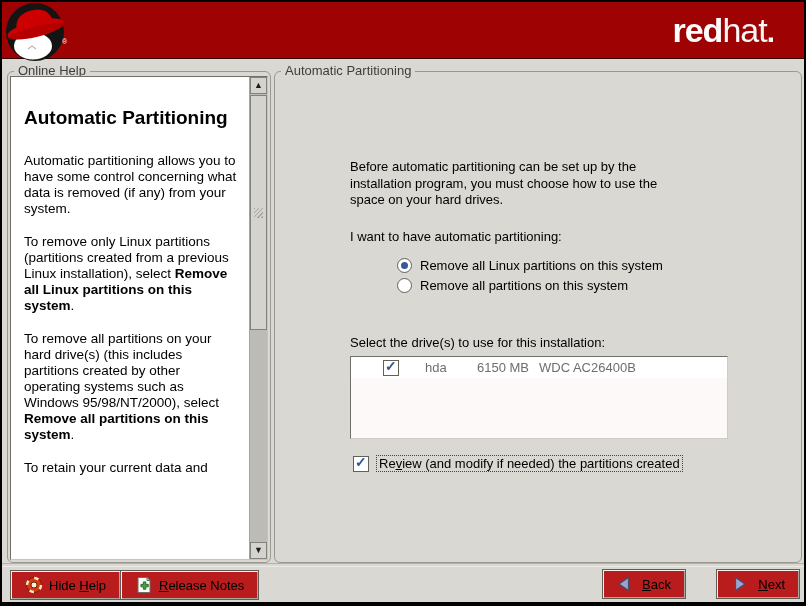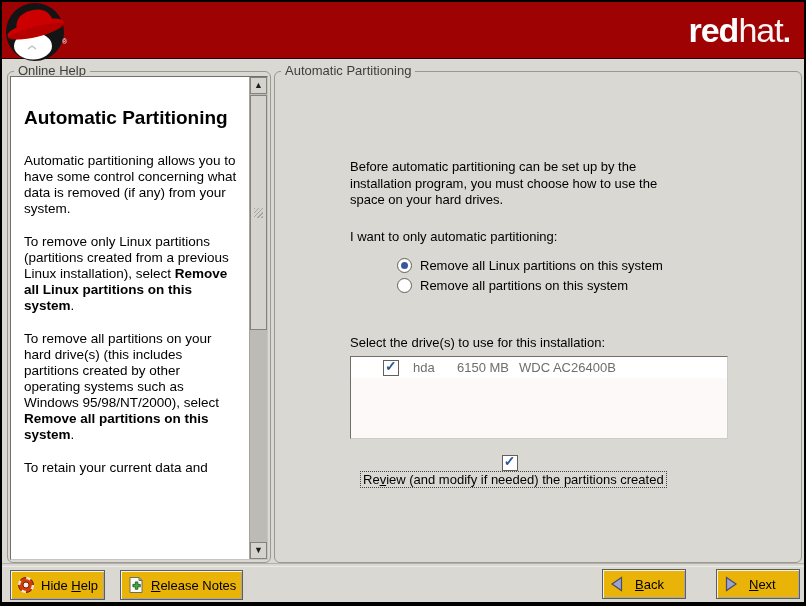--- a/index.html
+++ b/index.html
@@ -3,21 +3,21 @@
 <meta charset="utf-8">
 <style>
   html,body{margin:0;padding:0;background:#000;}
   .screen{position:relative;width:806px;height:606px;background:#000;overflow:hidden;
           font-family:"Liberation Sans", sans-serif;color:#000;}
   .inner{position:absolute;left:2px;top:2px;width:802px;height:600px;background:#d9d8d3;}
 
   
   .banner{position:absolute;left:0;top:0;width:802px;height:56px;background:#9e0202;
           border-bottom:1px solid #2e0000;}
-  .wordmark{position:absolute;right:14px;top:8px;font-size:34px;color:#fff;letter-spacing:-1px;line-height:40px;}
+  .wordmark{position:absolute;right:30px;top:8px;font-size:34px;color:#fff;letter-spacing:-1px;line-height:40px;}
   .wordmark .wm-bold{font-weight:bold;}
   .wordmark .wm-light{font-weight:normal;opacity:.96;}
   .wordmark .wm-dot{font-weight:bold;font-size:30px;}
   .logo{position:absolute;left:2px;top:0px;width:66px;height:63px;z-index:6;}
 
   
   .gframe{position:absolute;border:1px solid #9a988f;border-radius:6px;}
   .gframe-label{position:absolute;top:-9px;left:6px;background:#d9d8d3;padding:0 4px;
                 font-size:13px;color:#3f3e3a;white-space:nowrap;}
 
@@ -52,40 +52,40 @@
          margin-right:8px;position:relative;box-sizing:content-box;}
   .radio.checked::after{content:"";position:absolute;left:3px;top:3px;width:7px;height:7px;
          border-radius:50%;background:#36599c;}
   .radio-label{font-size:13px;}
   .drives-label{position:absolute;left:75px;top:263px;font-size:13px;}
   .drive-table{position:absolute;left:75px;top:284px;width:378px;height:83px;background:#fcf9f8;
                border-top:1px solid #716f69;border-left:1px solid #716f69;
                border-right:1px solid #cfccc7;border-bottom:1px solid #cfccc7;box-sizing:border-box;}
   .drive-row{height:21px;background:#fff;display:flex;align-items:center;font-size:13px;color:#6e6e6e;}
   .drive-row .cell-check{margin-left:32px;}
-  .cell-device{margin-left:14px;width:44px;}
+  .cell-device{margin-left:26px;width:52px;}
   .cell-size{width:62px;}
   .cell-model{margin-left:0px;}
 
   .checkbox{width:14px;height:14px;background:#fff;border:1px solid #62605b;position:relative;
             box-sizing:content-box;flex:0 0 auto;}
   .checkbox.checked::after{content:"✓";position:absolute;left:1px;top:-3px;font-size:14px;
             font-weight:bold;color:#2f5796;}
 
-  .review-row{position:absolute;left:78px;top:383px;display:flex;align-items:center;cursor:default;flex-direction:column;}
+  .review-row{position:absolute;left:78px;top:383px;display:flex;align-items:center;cursor:default;}
   .review-label{font-size:13px;margin-left:7px;border:1px dotted #444;padding:0 2px;}
   .review-label .mn{text-decoration:underline;}
 
   
   .separator{position:absolute;left:0;top:561px;width:802px;height:2px;
              border-top:1px solid #b3b1ac;border-bottom:1px solid #eceae5;}
-  .btn{position:absolute;height:28px;background:#eab308;border:1px solid #5f5d58;
+  .btn{position:absolute;height:28px;background:#b91c1c;border:1px solid #5f5d58;
        box-shadow:inset 1px 1px 0 #f3f1ec, inset -1px -1px 0 #a9a7a2;
-       display:flex;align-items:center;justify-content:flex-start;font-size:13px;
-       padding:0 6px;cursor:default;white-space:nowrap;}
+       display:flex;align-items:center;justify-content:flex-end;font-size:13px;
+       padding:0 14px;cursor:default;white-space:nowrap;}
   .btn .mn{text-decoration:underline;}
   .btn svg{margin-right:6px;flex:0 0 auto;}
   .btn-hidehelp{left:8px;top:568px;}
   .btn-relnotes{left:118px;top:568px;}
   .btn-back{left:600px;top:567px;width:84px;height:30px;box-sizing:border-box;}
   .btn-next{left:714px;top:567px;width:84px;height:30px;box-sizing:border-box;}
   .btn-back svg,.btn-next svg{margin-right:10px;}
 </style>
 </head>
 <body>
@@ -126,21 +126,21 @@
           </div>
           <div class="vs-btn vs-down">▼</div>
         </div>
       </div>
     </div>
 
     <div class="gframe" style="left:272px;top:69px;width:526px;height:490px;">
       <span class="gframe-label">Automatic Partitioning</span>
 
       <div class="intro">Before automatic partitioning can be set up by the installation program, you must choose how to use the space on your hard drives.</div>
-      <div class="question">I want to only automatic partitioning:</div>
+      <div class="question">I want to have automatic partitioning:</div>
 
       <div class="radio-row" style="top:184px;">
         <span class="radio checked"></span>
         <span class="radio-label">Remove all Linux partitions on this system</span>
       </div>
       <div class="radio-row" style="top:204px;">
         <span class="radio"></span>
         <span class="radio-label">Remove all partitions on this system</span>
       </div>
 

